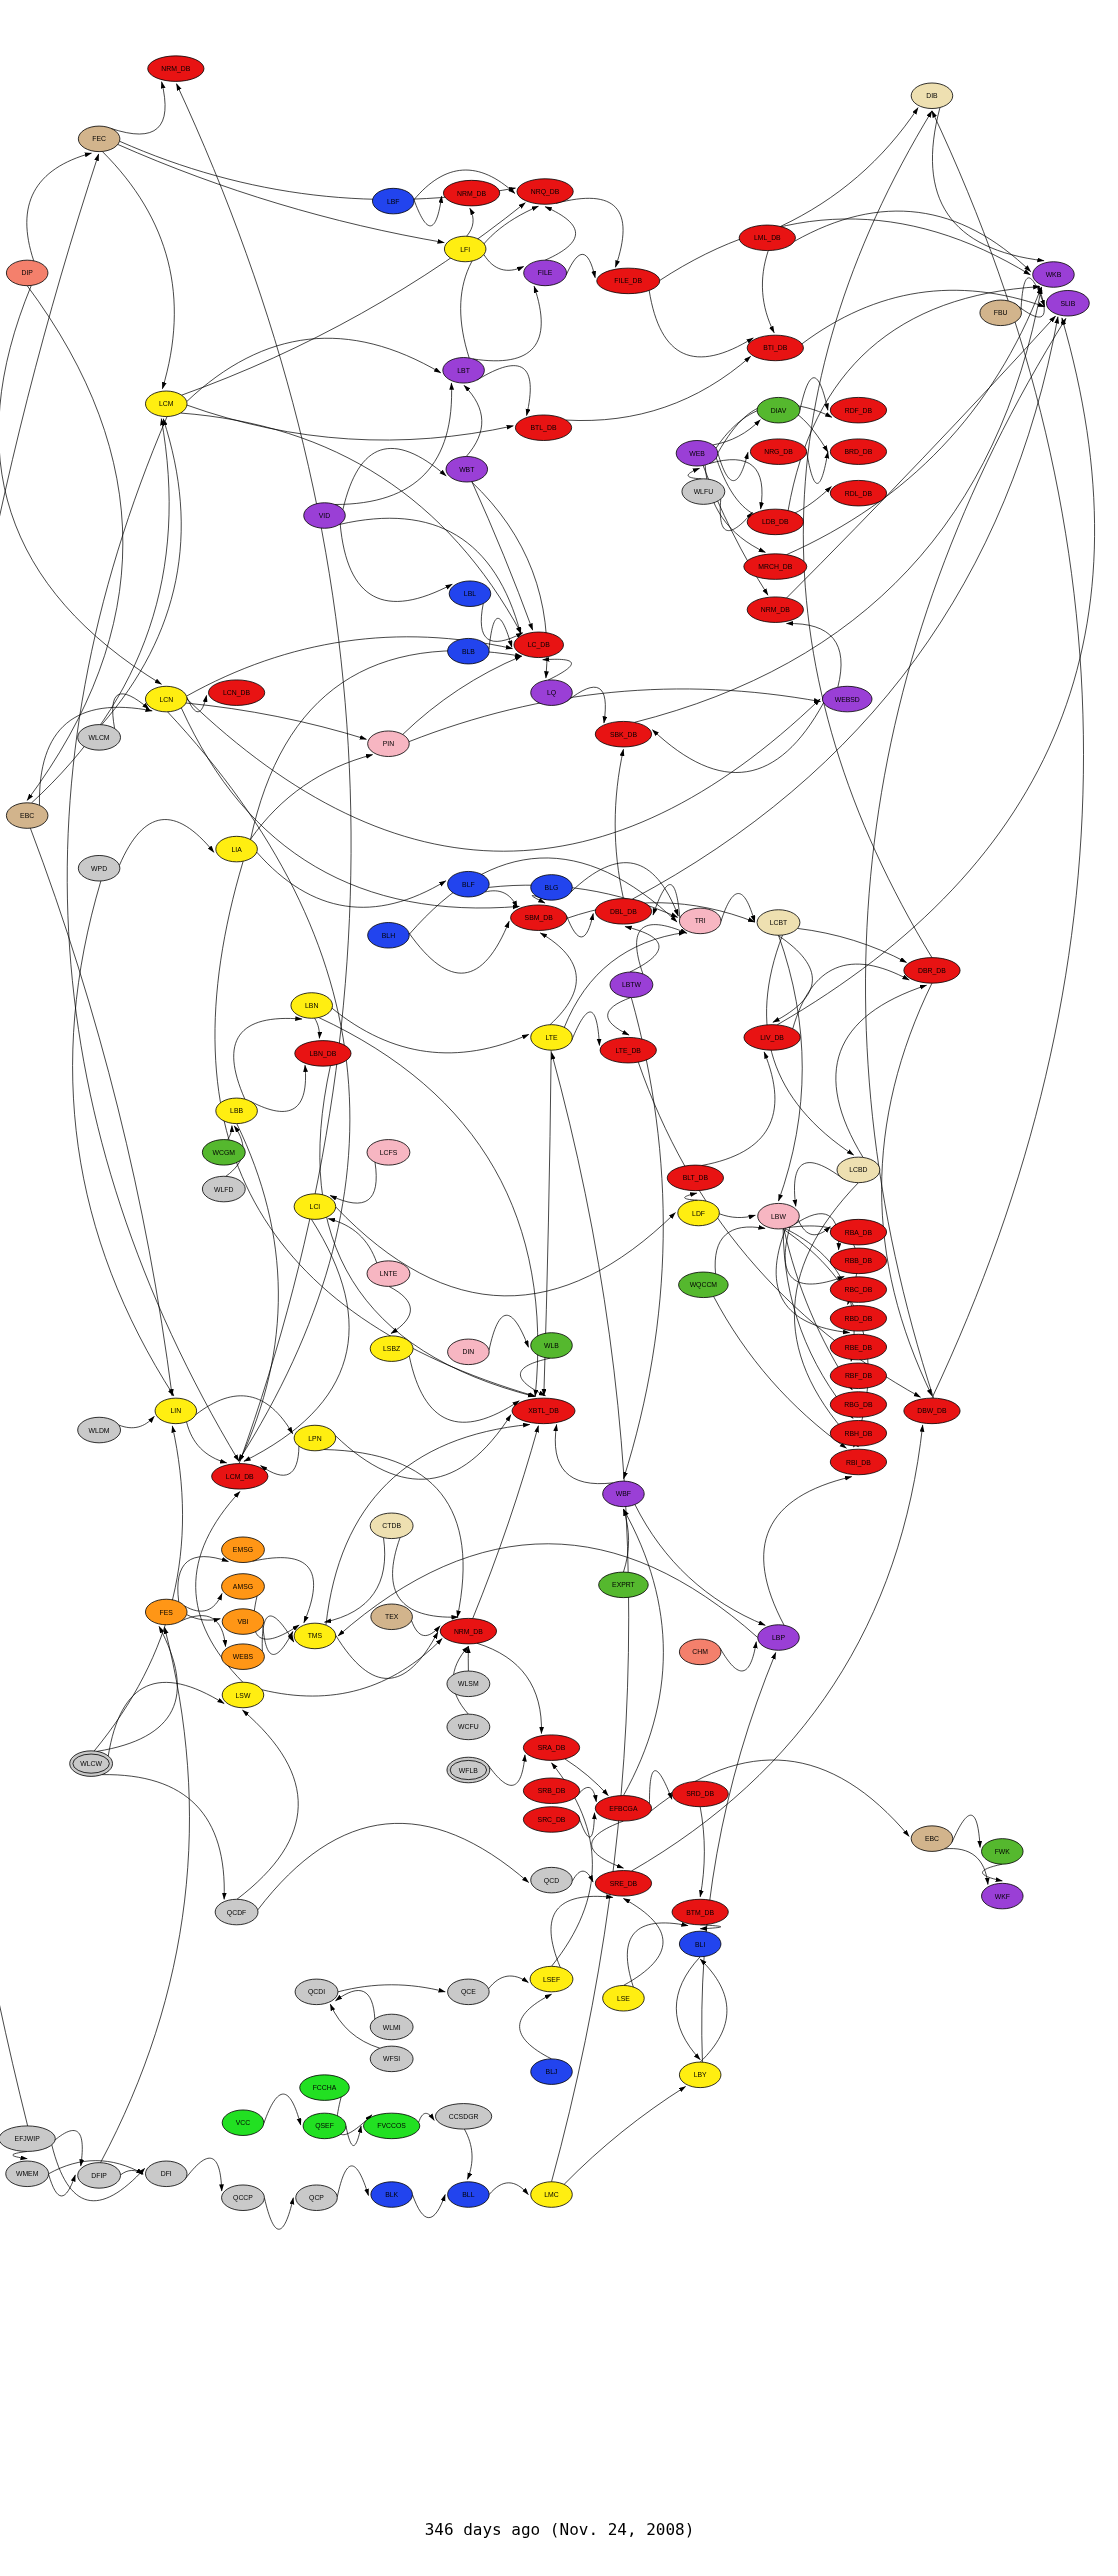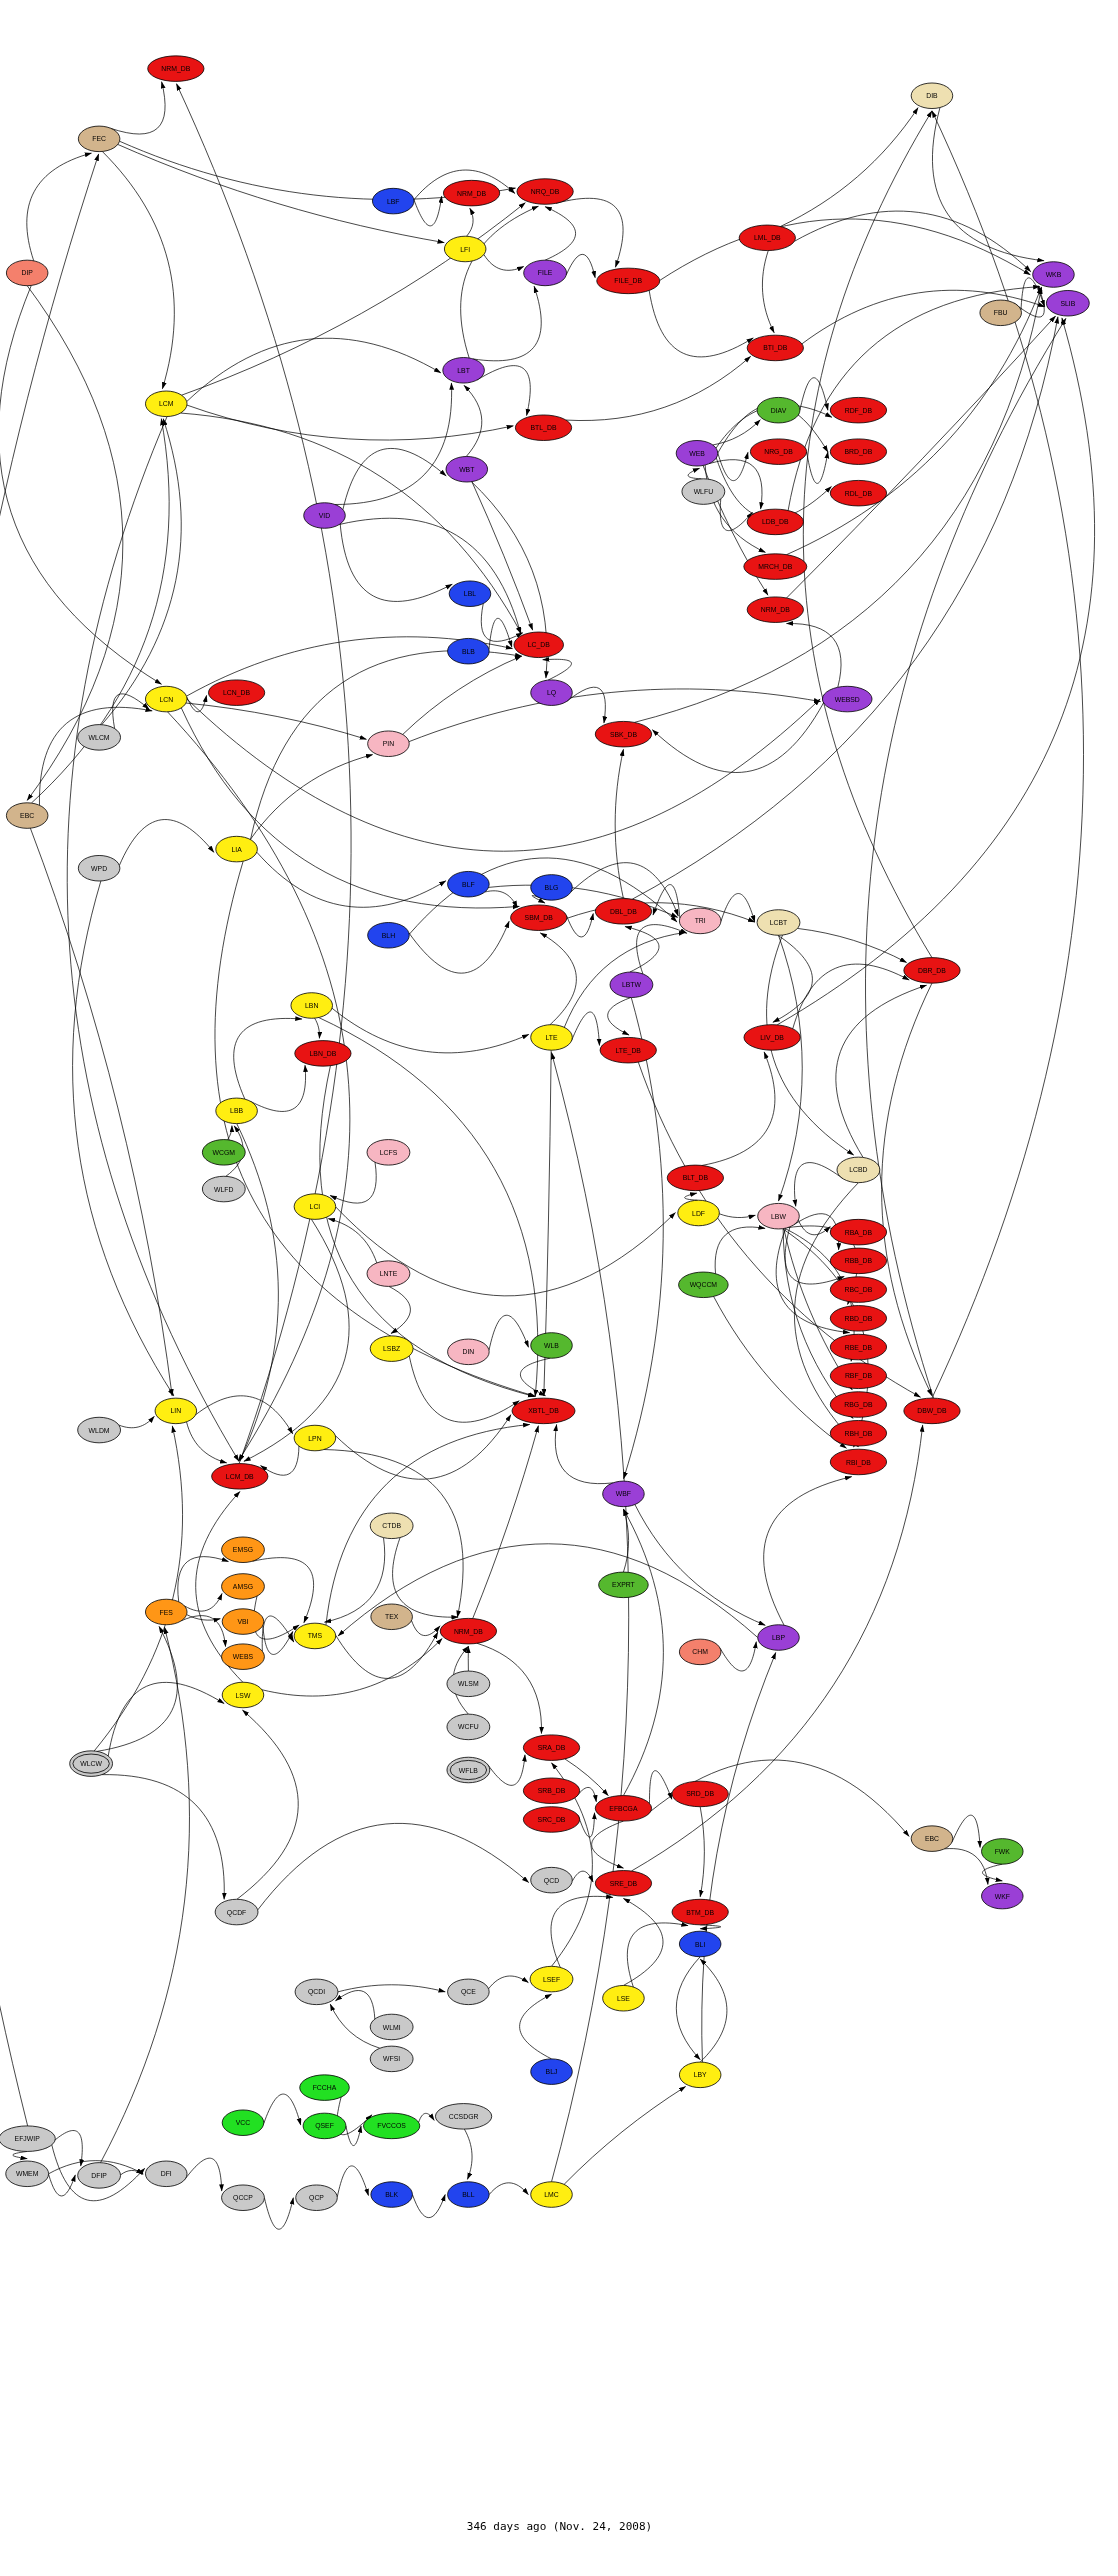--- a/index.html
+++ b/index.html
@@ -13,21 +13,21 @@
   }
   #graph-container { position: absolute; top: 0; left: 0; width: 1119px; height: 2576px; }
   #graph-container svg { display: block; }
   .caption {
     position: absolute;
     top: 2520px;
     left: 0;
     width: 100%;
     text-align: center;
     font-family: "DejaVu Sans Mono", monospace;
-    font-size: 11px;
+    font-size: 16px;
     color: #000000;
   }
   .gnode ellipse { stroke: #000; stroke-width: 0.5; }
   .gnode text {
     font-family: "Liberation Sans", sans-serif;
     font-size: 4.3px;
     fill: #000;
     text-anchor: middle;
   }
   .gedge { fill: none; stroke: #000; stroke-width: 0.45; }

